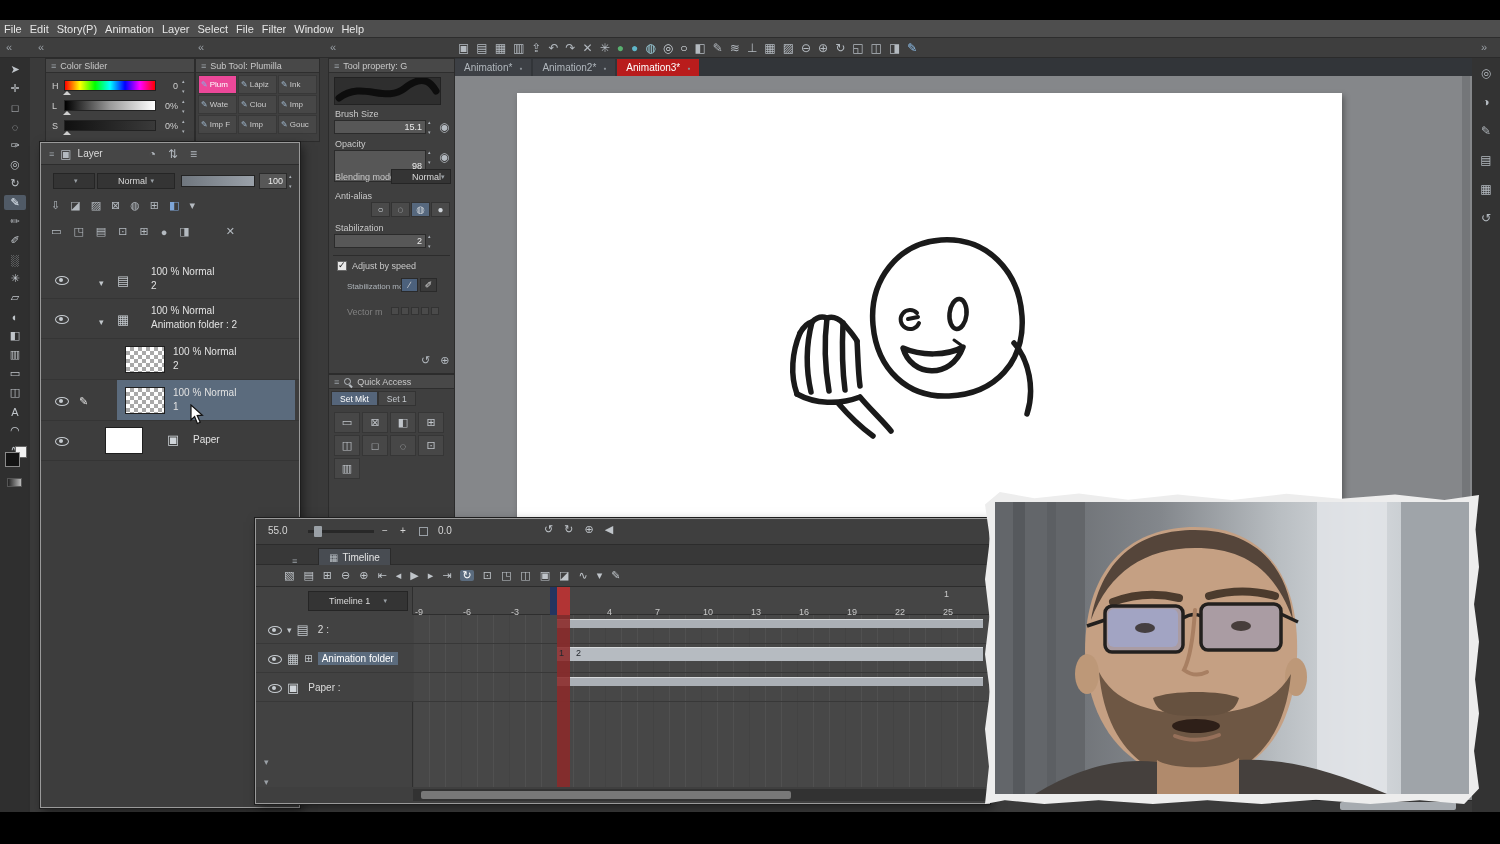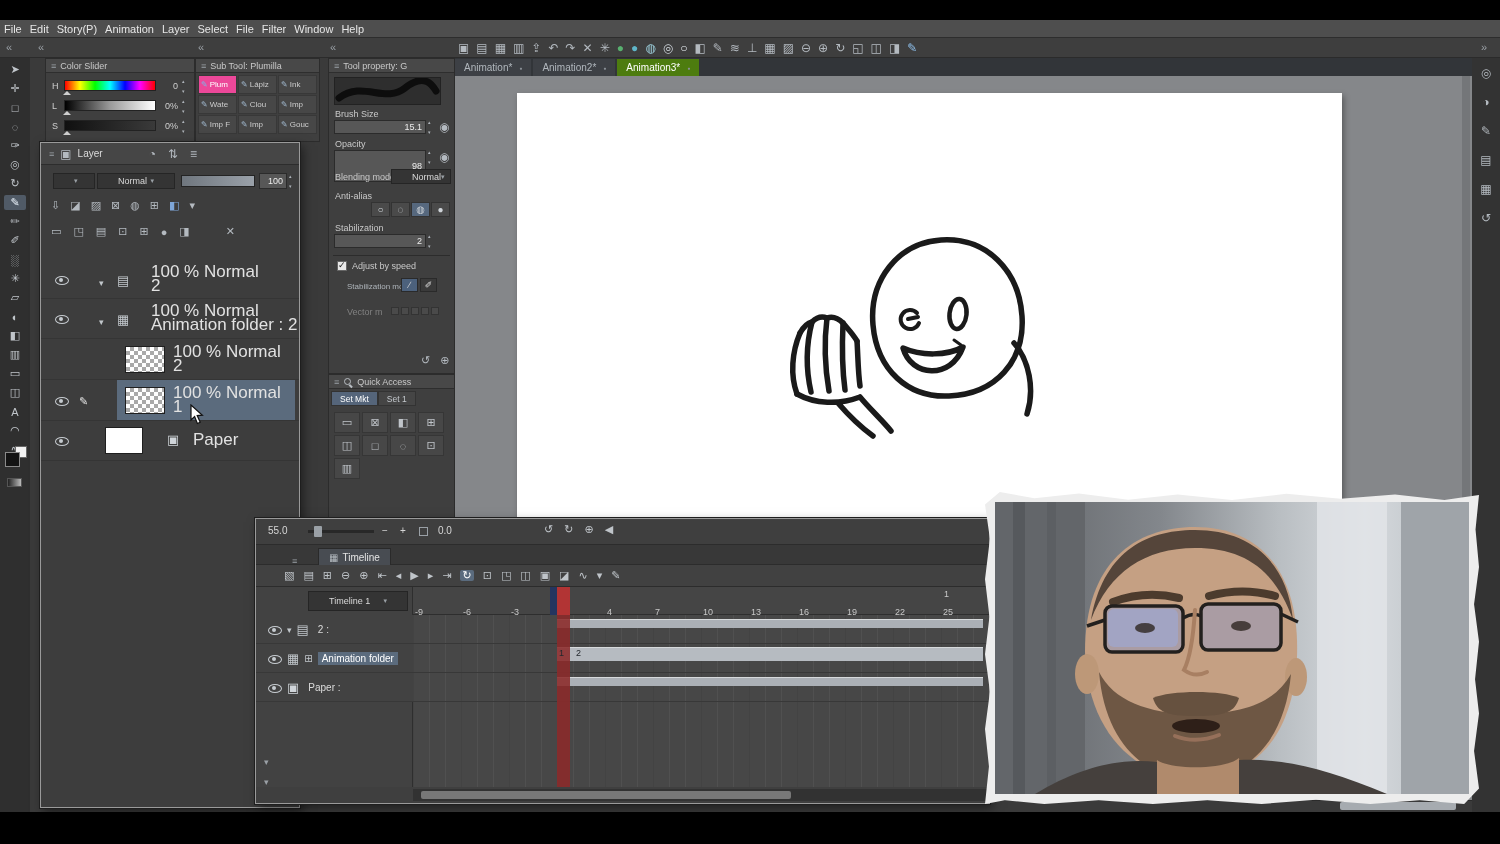--- a/index.html
+++ b/index.html
@@ -11,21 +11,21 @@
 .menu-item{padding:0 4px;height:100%;display:flex;align-items:center}
 #toolbar-row{position:absolute;left:0;top:38px;width:1500px;height:20px;background:#3e3e3e;border-bottom:1px solid #2b2b2b;z-index:5}
 #toolbar-icons{position:absolute;left:458px;top:1px;height:18px;display:flex;align-items:center;gap:7px}
 .tbico{font-size:12px;color:#b4bac0;line-height:1}
 .collapse{position:absolute;font-size:11px;color:#9aa0a6;z-index:6}
 
 #doc-bg{position:absolute;left:455px;top:58px;width:1017px;height:754px;background:#85878a}
 #tabs-row{position:absolute;left:455px;top:58px;width:1017px;height:18px;background:#323539;display:flex;align-items:flex-end;z-index:4}
 .doc-tab{height:17px;display:flex;align-items:center;font-size:10px;color:#b0b6bc;padding:0 9px;background:#3d4045;margin-right:2px;white-space:nowrap}
 .doc-tab::after{content:"●";font-size:5px;margin-left:7px;color:#8a9097}
-.doc-tab.active{background:#4d7c0f;color:#fff}
+.doc-tab.active{background:#b91c1c;color:#fff}
 #canvas{position:absolute;left:517px;top:93px;width:825px;height:697px;background:#fff;box-shadow:2px 3px 6px rgba(0,0,0,.35)}
 #v-scroll{position:absolute;left:1462px;top:76px;width:8px;height:722px;background:rgba(0,0,0,.12)}
 #v-thumb{position:absolute;left:1462px;top:758px;width:8px;height:40px;background:#b7bcc1;border-radius:3px}
 #bottom-strip{position:absolute;left:455px;top:800px;width:1017px;height:12px;background:#3a3a3a;border-top:1px solid #2b2b2b}
 #h-thumb{position:absolute;left:1340px;top:802px;width:116px;height:8px;background:#a6abb0;border-radius:2px}
 
 #left-strip{position:absolute;left:0;top:58px;width:30px;height:754px;background:#2f2f2f;z-index:4}
 #tool-list{position:absolute;left:0;top:4px;width:30px;display:flex;flex-direction:column;align-items:center;gap:4px}
 .toolico{width:22px;height:15px;display:flex;align-items:center;justify-content:center;font-size:11px;color:#c0c5ca}
 .toolico.active{background:#505a66;border-radius:2px;color:#eaf2fa}
@@ -86,21 +86,21 @@
 .hdr-gray{display:flex;gap:12px;margin-left:40px;color:#8a8f94;font-size:10px}
 #lw-blend{position:absolute;left:0;top:26px;width:258px;height:26px}
 #lw-ta{position:absolute;left:10px;top:56px;display:flex;gap:10px;align-items:center}
 #lw-tb{position:absolute;left:10px;top:82px;display:flex;gap:12px;align-items:center}
 .laico,.lbico{font-size:11px;color:#b4bac0}
 .lbico:last-child{margin-left:24px}
 #lw-rows{position:absolute;left:0;top:110px;width:258px;bottom:0;background:#3d3d3d;overflow:hidden}
 .layer-row{position:absolute;left:0;width:258px;border-bottom:1px solid #353535}
 .layer-row.selected::before{content:"";position:absolute;left:76px;right:4px;top:0;bottom:0;background:#5b6b7d}
 .lrow-el{position:absolute;z-index:1}
-.ltext{position:absolute;z-index:1;font-size:17px;color:#e2e2e2;line-height:14px}
+.ltext{position:absolute;z-index:1;font-size:10px;color:#e2e2e2;line-height:14px}
 .checker{background-color:#fff;background-image:linear-gradient(45deg,#a9a9a9 25%,transparent 25%,transparent 75%,#a9a9a9 75%),linear-gradient(45deg,#a9a9a9 25%,transparent 25%,transparent 75%,#a9a9a9 75%);background-size:8px 8px;background-position:0 0,4px 4px;border:1px solid #1f1f1f}
 .g-folder::before{content:"▤";font-size:13px;color:#c2c7cc}
 .g-film::before{content:"▦";font-size:13px;color:#c2c7cc}
 .g-paper::before{content:"▣";font-size:13px;color:#cfd4d9}
 .g-caret::before{content:"▾";font-size:9px;color:#c2c7cc}
 .g-plus::before{content:"⊞";font-size:10px;color:#c2c7cc}
 .g-pen::before{content:"✎";font-size:11px;color:#e0e0e0}
 
 #timeline-window{position:absolute;left:255px;top:518px;width:735px;height:286px;background:#3f3f3f;border:1px solid #9a9a9a;box-shadow:0 0 0 1px #1e1e1e,3px 4px 10px rgba(0,0,0,.5);z-index:40}
 #tl-header{position:absolute;left:0;top:0;width:733px;height:26px;background:#3f3f3f;border-bottom:1px solid #2c2c2c;font-size:10px;color:#d6d6d6}

